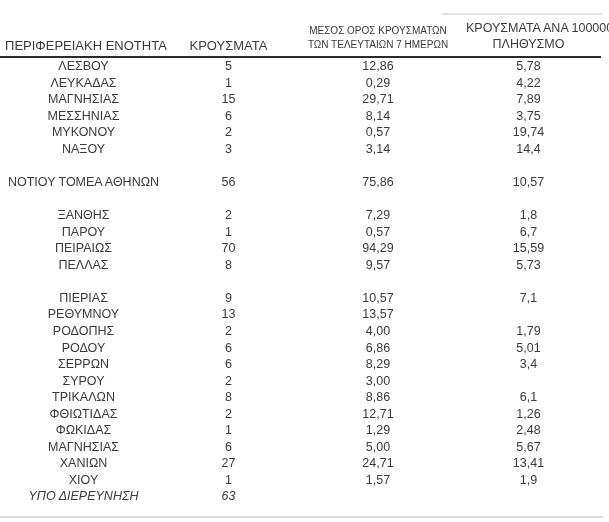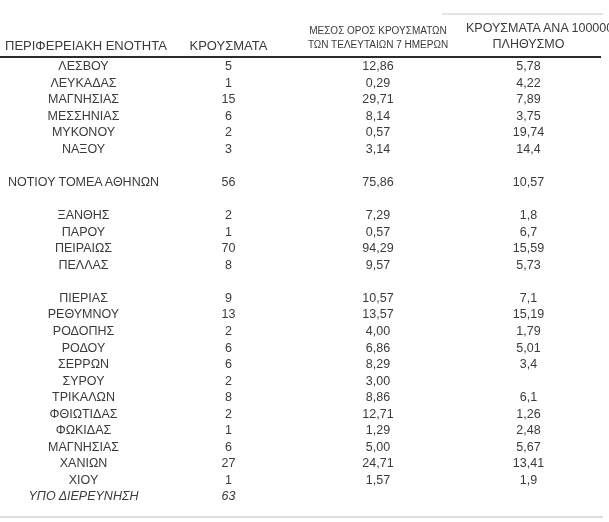--- a/index.html
+++ b/index.html
@@ -152,21 +152,20 @@
       <div class="row">
     <div class="c1">ΠΙΕΡΙΑΣ</div>
     <div class="c2">9</div>
     <div class="c3">10,57</div>
     <div class="c4">7,1</div>
   </div>
       <div class="row">
     <div class="c1">ΡΕΘΥΜΝΟΥ</div>
     <div class="c2">13</div>
     <div class="c3">13,57</div>
-    <div class="c4">15,19</div>
   </div>
       <div class="row">
     <div class="c1">ΡΟΔΟΠΗΣ</div>
     <div class="c2">2</div>
     <div class="c3">4,00</div>
     <div class="c4">1,79</div>
   </div>
       <div class="row">
     <div class="c1">ΡΟΔΟΥ</div>
     <div class="c2">6</div>

